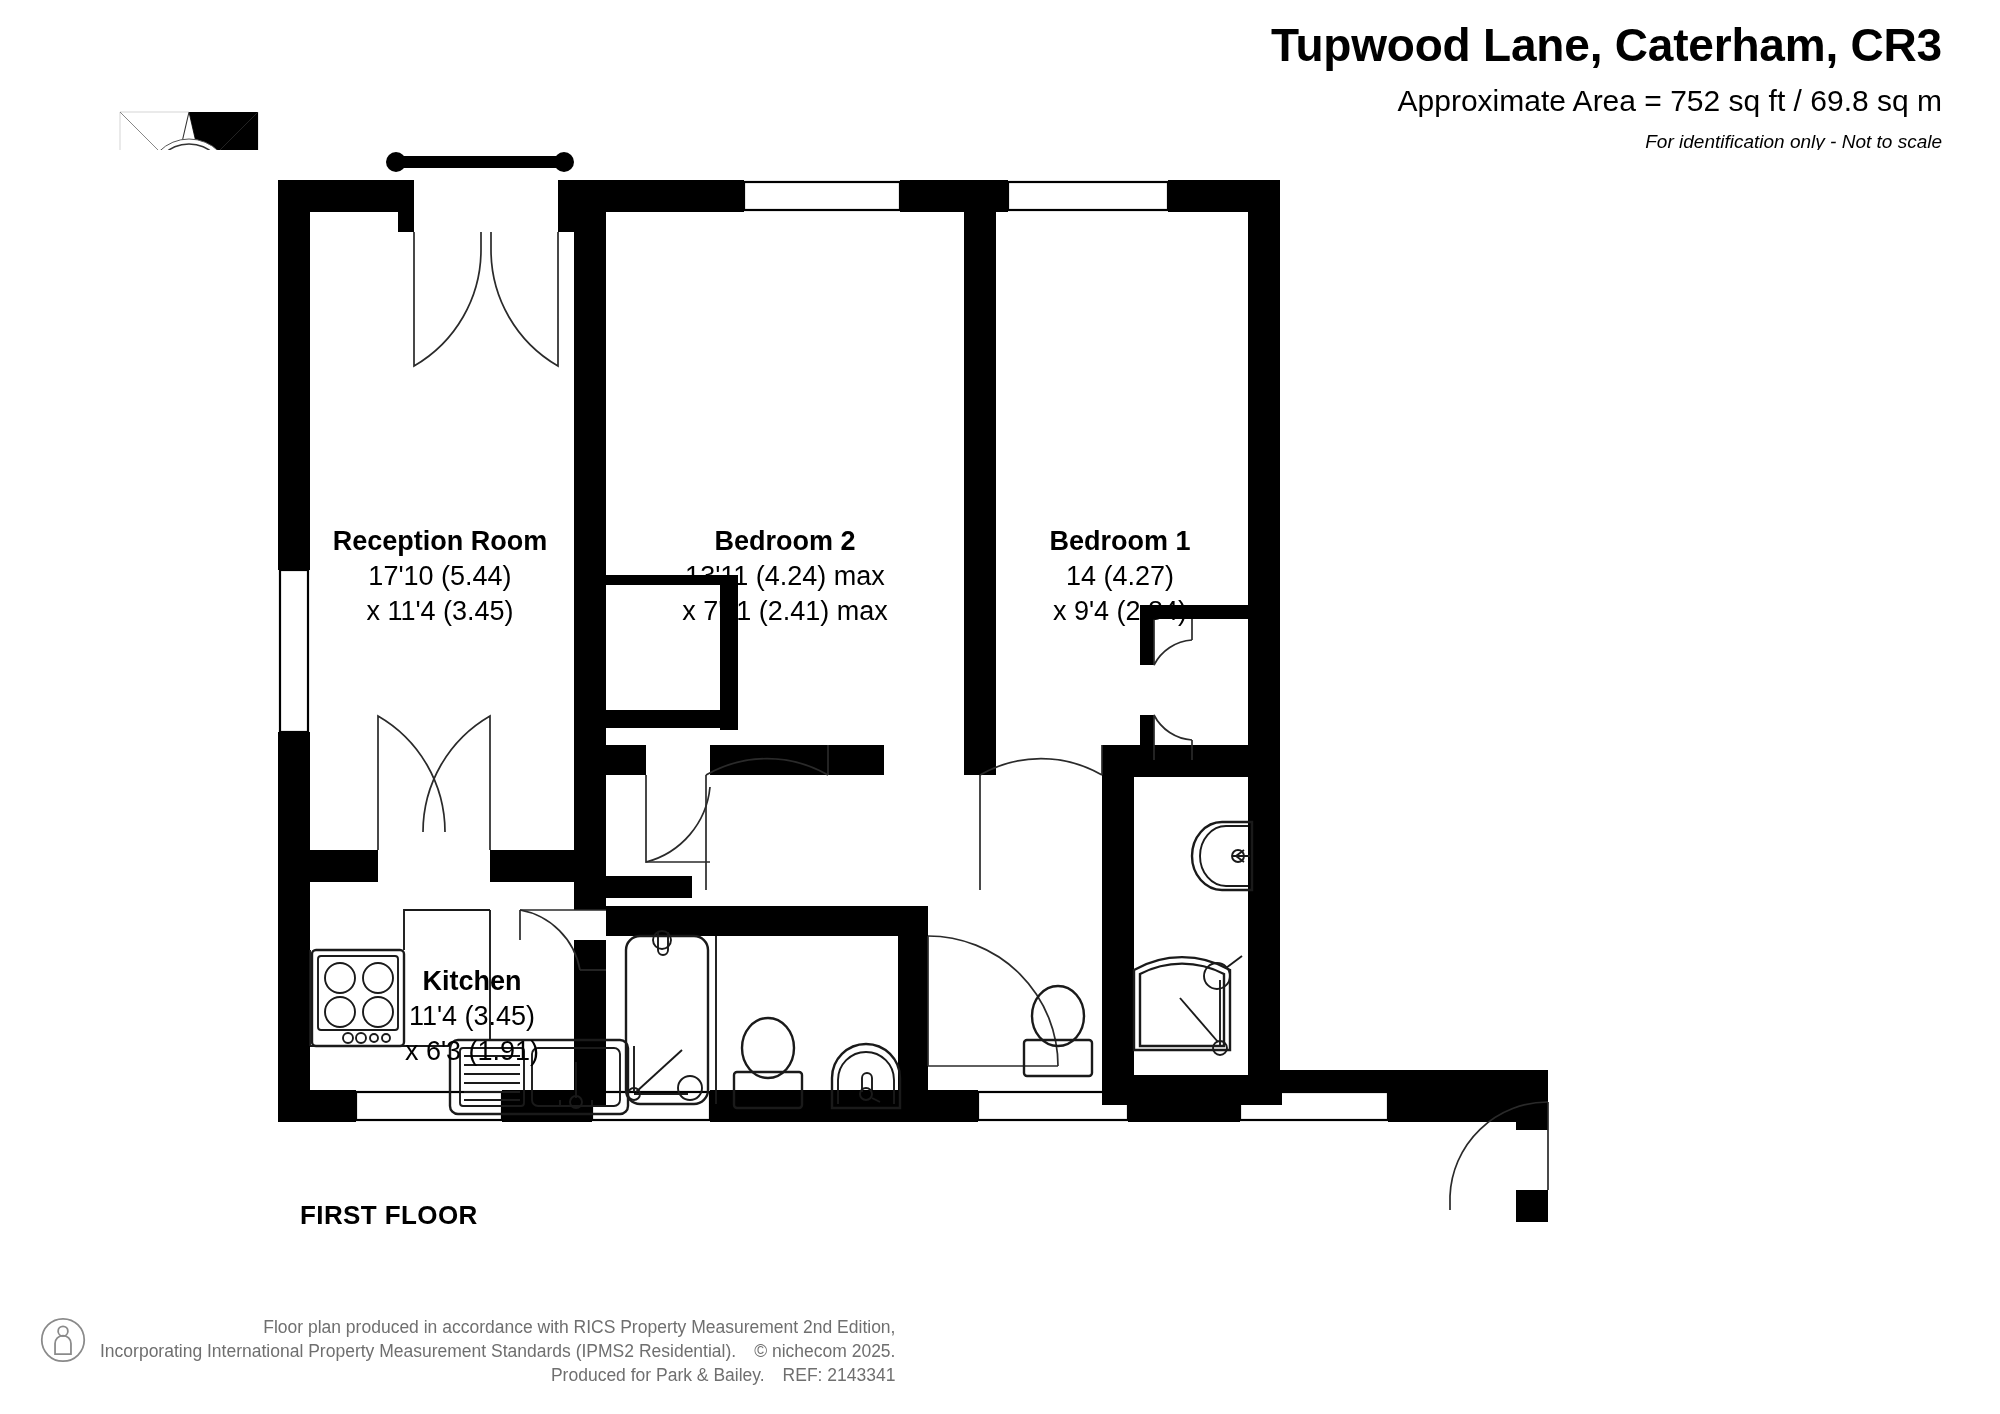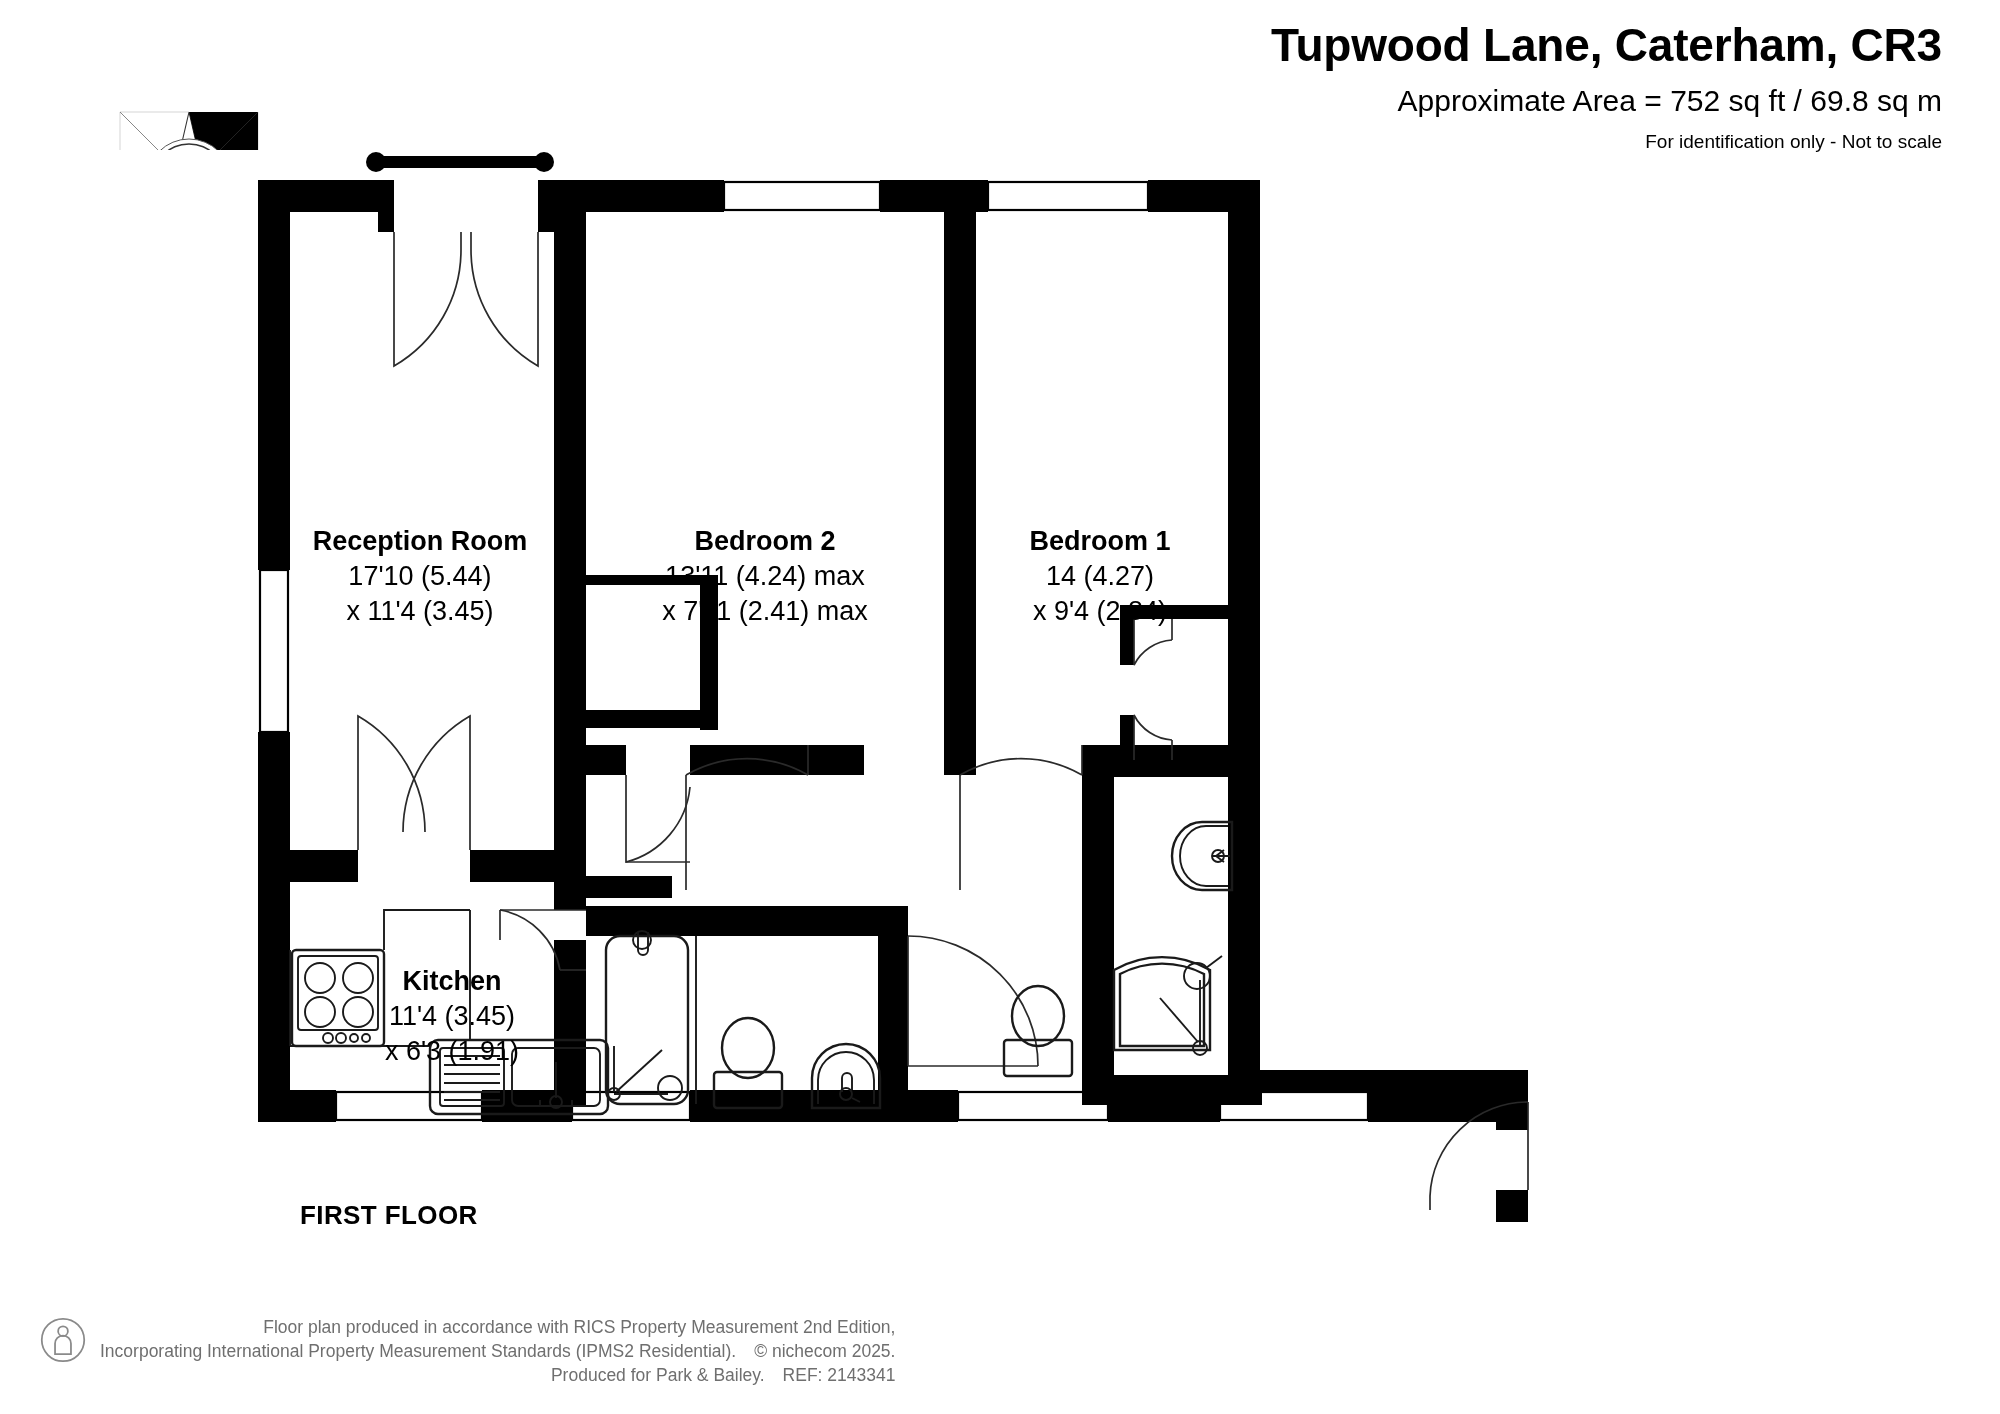--- a/index.html
+++ b/index.html
@@ -38,38 +38,40 @@
     margin-top: 18px;
     line-height: 1.0;
     white-space: nowrap;
   }
   #disclaimer {
     font-size: 19px;
     font-weight: normal;
     margin-top: 16px;
     line-height: 1.0;
     white-space: nowrap;
+    font-style: italic;
   }
 
   
   #compass {
     position: absolute;
     left: 114px;
     top: 106px;
     width: 150px;
     height: 150px;
   }
 
   
   #plan {
     position: absolute;
     left: 0px;
     top: 150px;
     width: 1800px;
     height: 1080px;
+    padding-left: 20px;
   }
 
   
   #floor-label {
     position: absolute;
     left: 283px;
     top: 1200px;
     font-size: 26px;
     font-weight: bold;
     letter-spacing: 0.4px;

